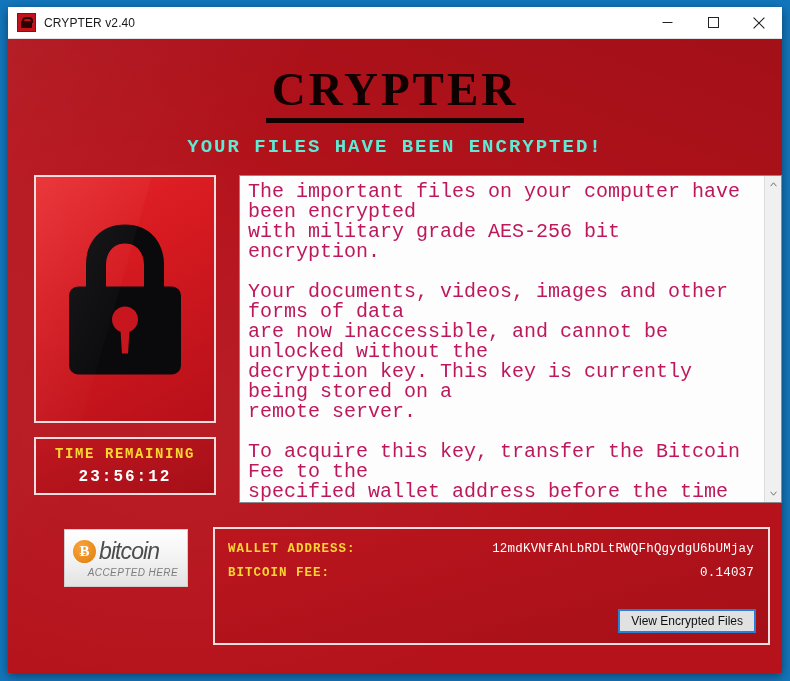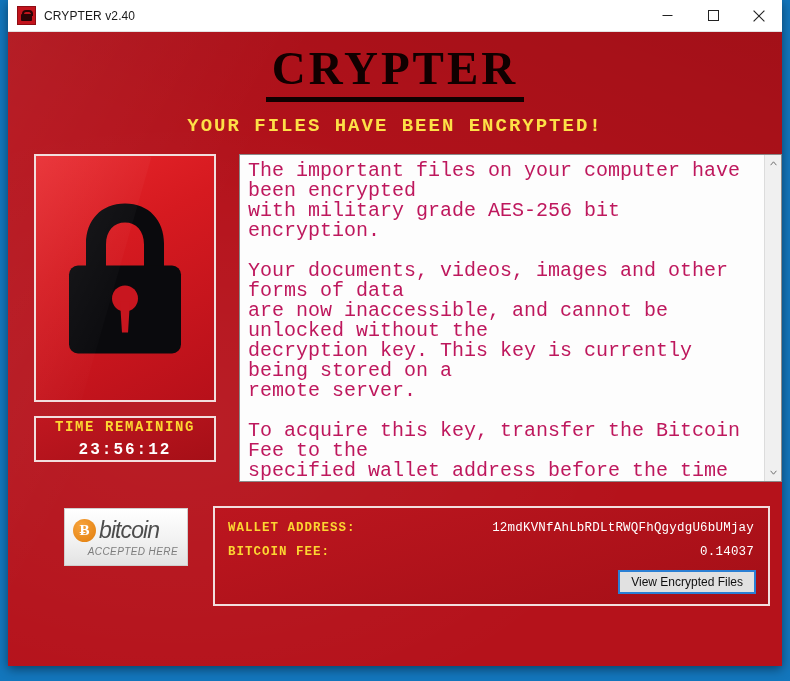--- a/index.html
+++ b/index.html
@@ -16,21 +16,21 @@
     position: relative;
     width: 790px;
     height: 681px;
     background: #1376bc;
   }
 
   
   #window {
     position: absolute;
     left: 8px;
-    top: 0;
+    top: 7px;
     width: 774px;
     height: 666px;
     background: #b5121b;
     box-shadow: 0 3px 10px rgba(0,0,0,0.45);
     overflow: hidden;
   }
 
   
   #titlebar {
     position: relative;
@@ -123,41 +123,41 @@
     letter-spacing: 4px;
     color: rgba(255,255,255,0.055);
     white-space: nowrap;
     pointer-events: none;
     user-select: none;
   }
 
   
   #header {
     position: relative;
-    padding-top: 12px;
+    padding-top: 26px;
     text-align: center;
   }
   #app-title {
     font-family: "Liberation Serif", serif;
     font-weight: bold;
     font-size: 47px;
     color: #100000;
     letter-spacing: 3px;
     line-height: 1.06;
     display: inline-block;
     padding: 0 6px 3px 6px;
     border-bottom: 5px solid #100000;
   }
   #subtitle {
     margin-top: 13px;
     font-family: "Liberation Mono", monospace;
     font-weight: bold;
     font-size: 19px;
     letter-spacing: 2px;
-    color: #fde047;
+    color: #5eead4;
   }
 
   
   #middle {
     position: relative;
     margin-top: 17px;
     padding: 0 0 0 26px;
     display: flex;
     align-items: flex-start;
   }
@@ -190,21 +190,21 @@
   #lock-svg {
     position: absolute;
     left: 50%;
     top: 50%;
     transform: translate(-50%, -50%);
   }
 
   #timer-panel {
     margin-top: 14px;
     width: 182px;
-    height: 46px;
+    height: 58px;
     border: 2px solid #f2dede;
     background: linear-gradient(160deg, #bf1720 0%, #a60f17 100%);
     box-sizing: border-box;
     display: flex;
     flex-direction: column;
     align-items: center;
     justify-content: center;
   }
   #timer-label {
     font-family: "Liberation Mono", monospace;
@@ -330,21 +330,21 @@
     font-style: italic;
     font-weight: normal;
     font-size: 10px;
     letter-spacing: 0.4px;
     color: #7d7d7d;
   }
 
   #payment-panel {
     margin-left: 25px;
     width: 557px;
-    height: 100px;
+    height: 118px;
     border: 2px solid #f2dede;
     background: linear-gradient(165deg, #bc161f 0%, #a50f17 100%);
     box-sizing: border-box;
     position: relative;
     flex: 0 0 auto;
   }
   .pay-row {
     position: absolute;
     left: 13px;
     right: 14px;

